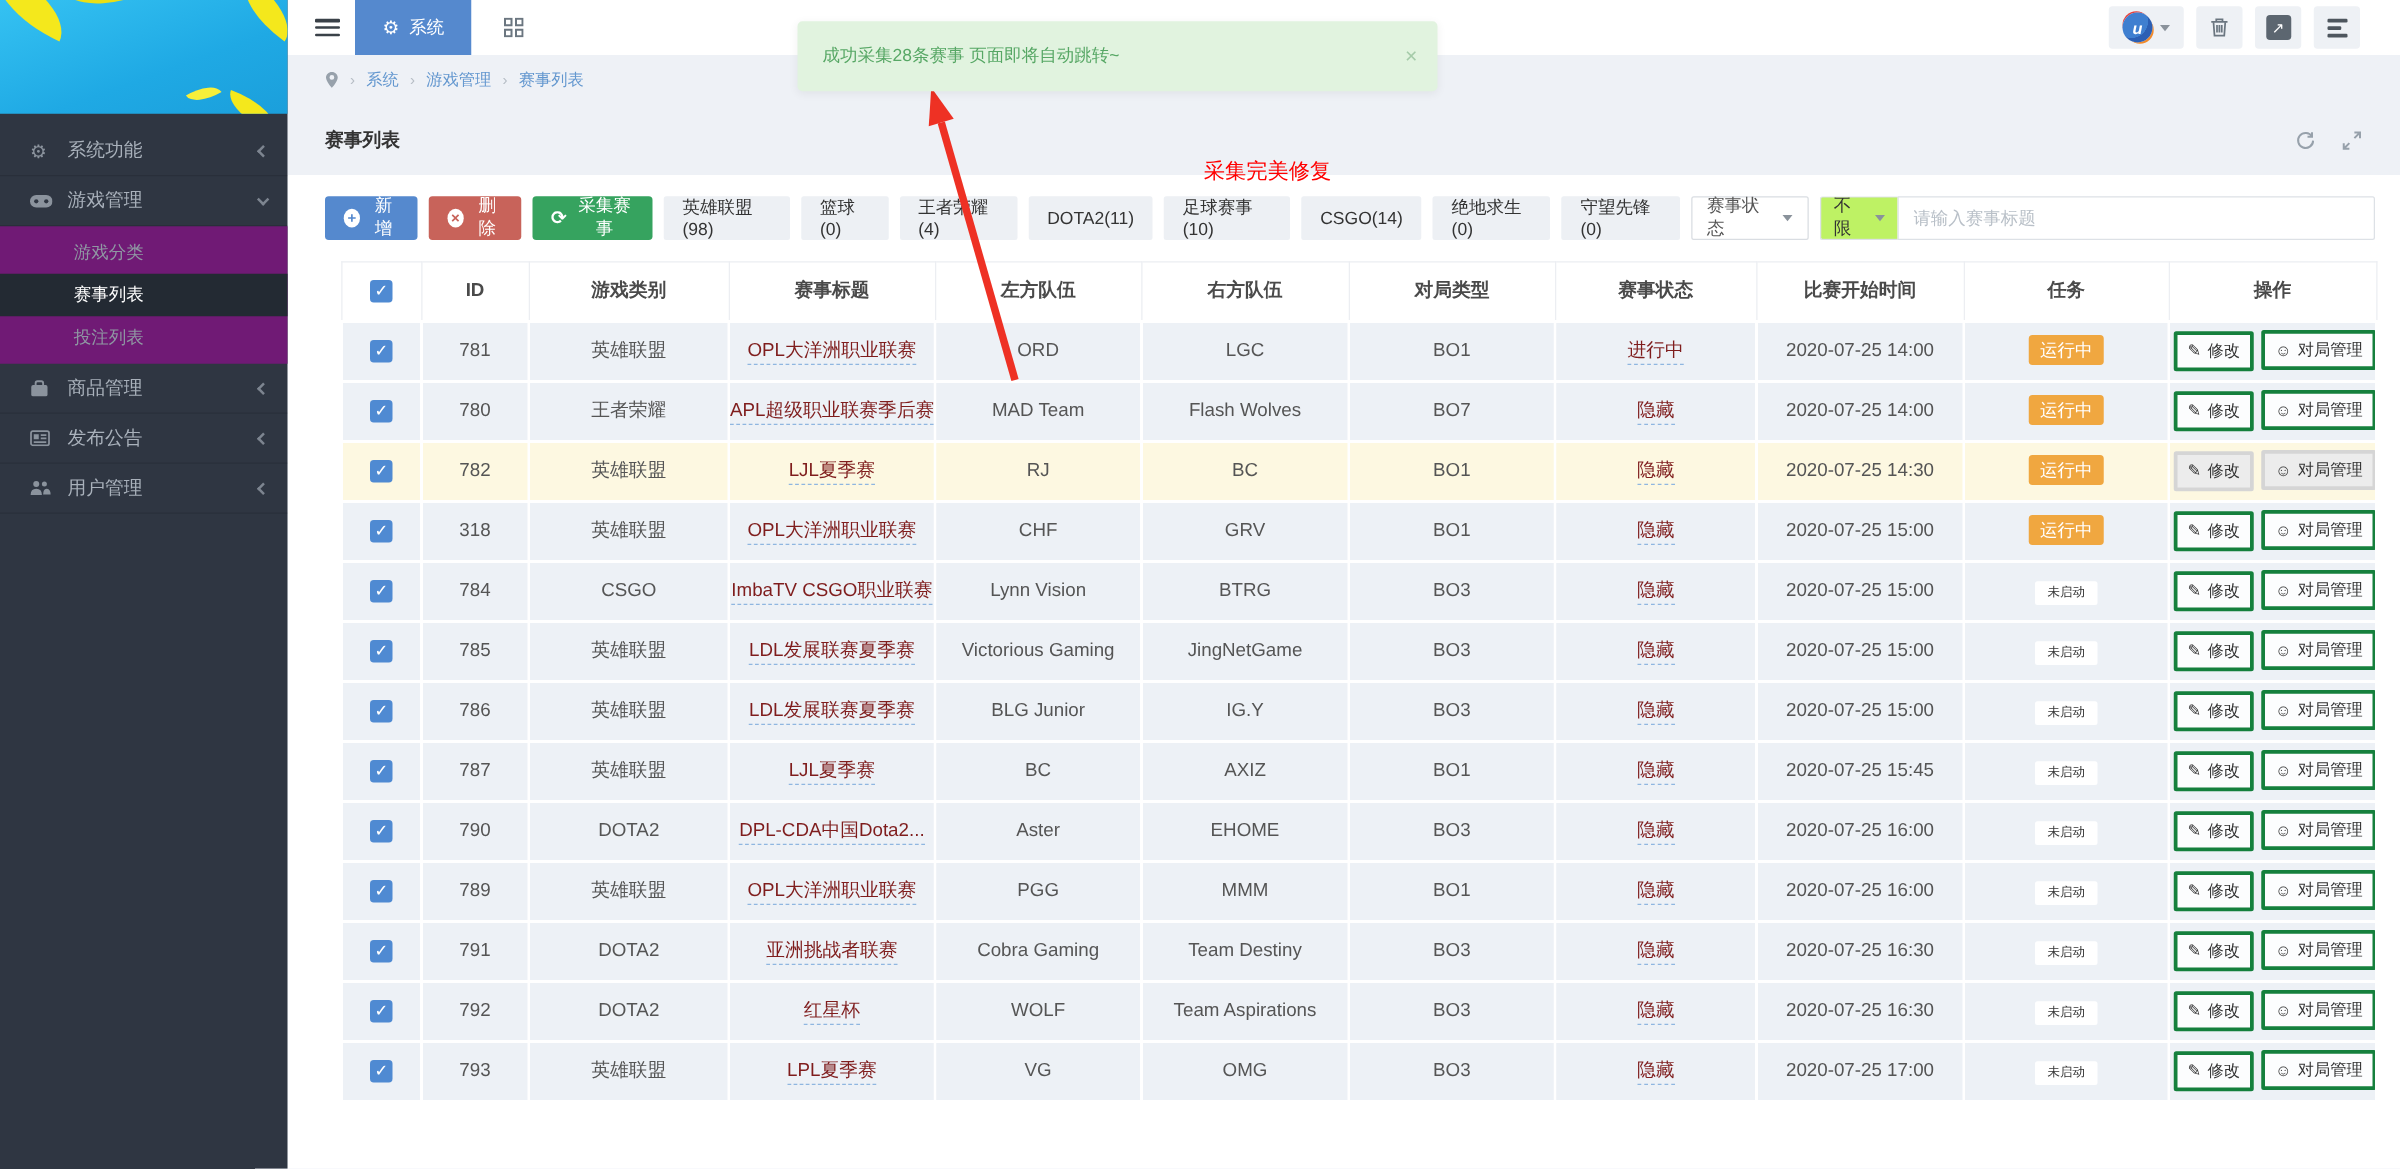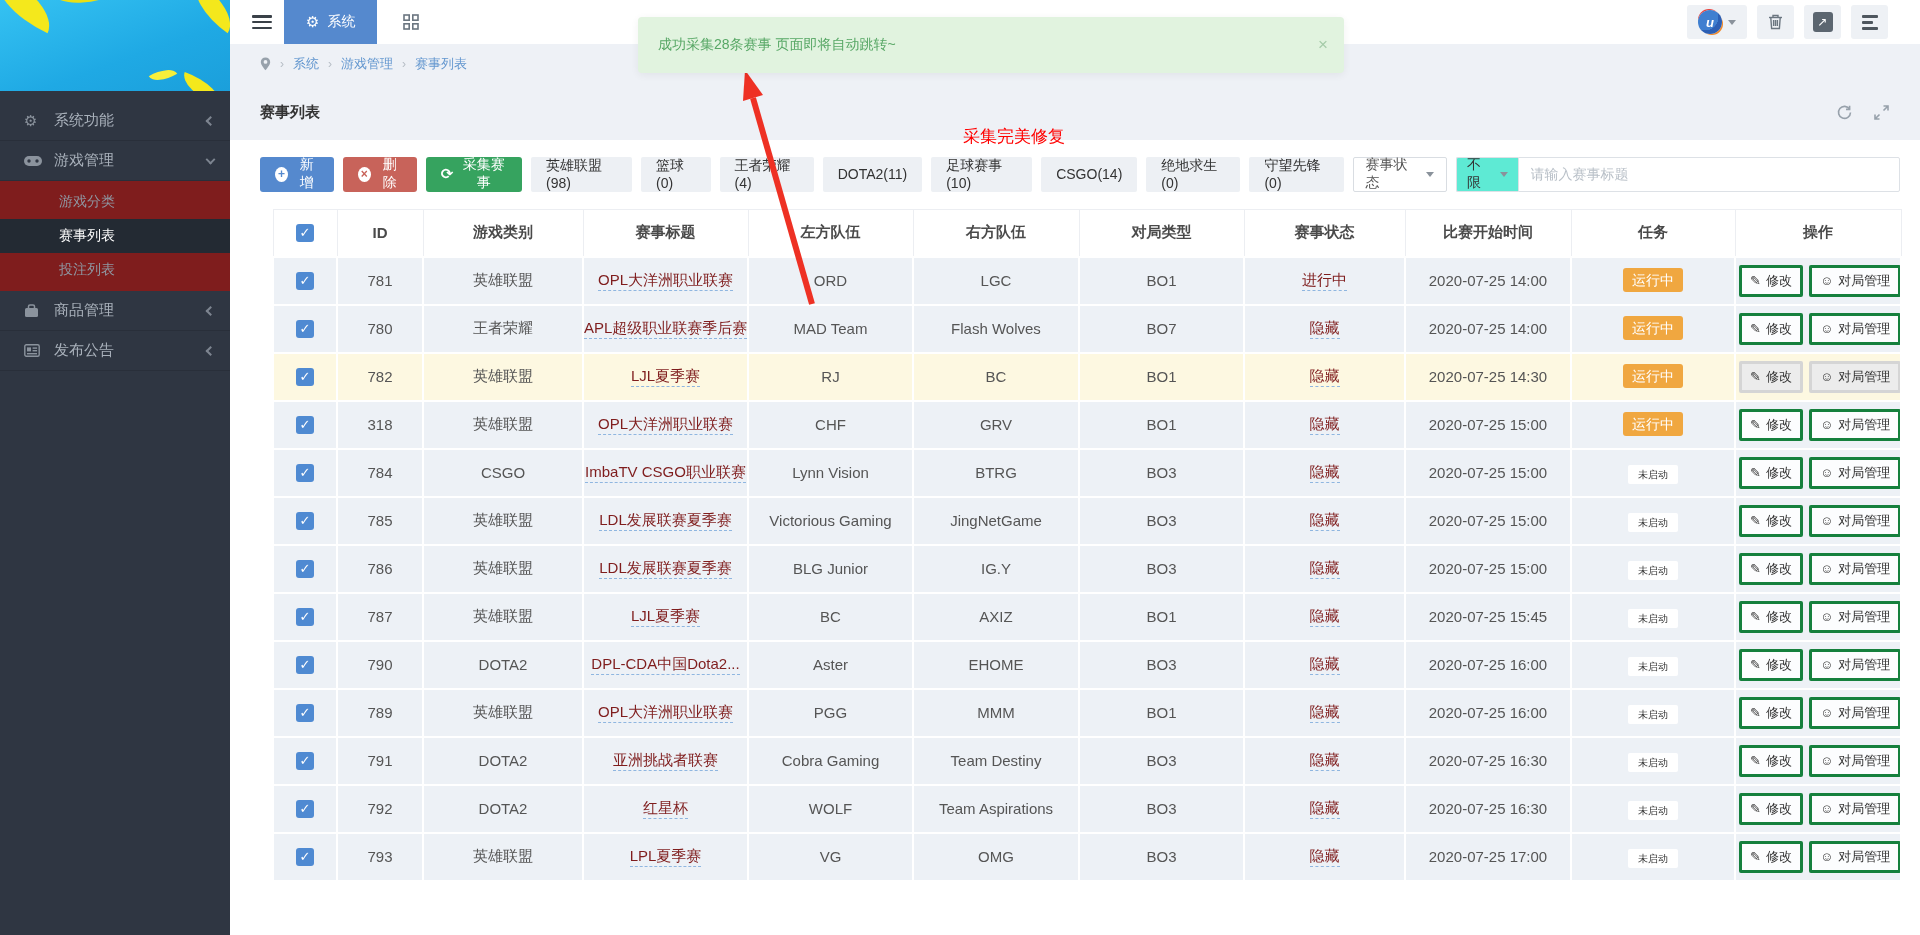--- a/index.html
+++ b/index.html
@@ -15,21 +15,21 @@
   .leaf.l3 { width:54px;height:26px; right:-10px; top:-6px; transform:rotate(35deg); }
   .leaf.l4 { width:44px;height:20px; right:6px; bottom:-8px; transform:rotate(20deg); }
   .leaf.l5 { width:26px;height:12px; right:54px; bottom:10px; transform:rotate(-30deg); background:#f7ef3a;}
   .menu { padding-top:10px; }
   .m-item { position:relative; height:40px; display:flex; align-items:center; padding-left:24px;
     color:#a9b1bb; font-size:15px; cursor:pointer; border-bottom:1px solid rgba(0,0,0,.12); }
   .m-item .mi { width:30px; color:#8b939d; font-size:15px; display:inline-flex; align-items:center; }
   .chev { position:absolute; right:16px; top:50%; width:7px; height:7px; border-left:2px solid #7d8590; border-bottom:2px solid #7d8590; }
   .chev.left { transform:translateY(-50%) rotate(45deg); }
   .chev.down { transform:translateY(-70%) rotate(-45deg); }
-  .submenu { background:#7f1d1d; padding:4px 0; }
+  .submenu { background:#701a75; padding:4px 0; }
   .s-item { height:34px; display:flex; align-items:center; padding-left:59px; color:#8f98a3; font-size:14px; cursor:pointer; }
   .s-item.active { color:#ffffff; background:#232a33; }
 
   
   .main { position:absolute; left:230px; top:0; right:0; }
   .navbar { height:44px; background:#fff; display:flex; align-items:center; position:relative; }
   .burger { width:20px; height:14px; margin-left:22px; display:flex; flex-direction:column; justify-content:space-between; cursor:pointer;}
   .burger i { display:block; height:2.5px; background:#3a4148; border-radius:1px; }
   .nav-tab { margin-left:12px; height:44px; background:#5589ce; color:#fff; display:flex; align-items:center; padding:0 22px; font-size:14px; cursor:pointer; }
   .nav-tab .gear { margin-right:8px; font-size:15px; }
@@ -61,42 +61,42 @@
   .btn-add { background:#5589ce; }
   .btn-del { background:#c8635a; }
   .btn-collect { background:#36a35f; }
   .cicon { width:15px; height:15px; border-radius:50%; background:#fff; display:inline-flex; align-items:center; justify-content:center; font-size:12px; font-weight:bold; line-height:1; }
   .btn-add .cicon { color:#5589ce; }
   .btn-del .cicon { color:#c8635a; }
   .refresh-g { font-size:15px; font-weight:bold; }
   .chip { height:35px; background:#edf0f4; border-radius:2px; color:#333; font-size:14px; display:inline-flex; align-items:center; padding:0 15px; cursor:pointer; }
   .select { height:35px; background:#fff; border:1px solid #d9dde2; border-radius:2px; color:#555; font-size:14px; display:inline-flex; align-items:center; padding:0 12px; gap:14px; cursor:pointer; }
   .tb-right { margin-left:auto; margin-right:20px; display:flex; align-items:center; }
-  .scope { height:35px; background:#5eead4; border:1px solid #dde1e6; border-right:none; border-radius:2px 0 0 2px; display:inline-flex; align-items:center; gap:6px; padding:0 10px; font-size:14px; color:#333; cursor:pointer; }
+  .scope { height:35px; background:#bef264; border:1px solid #dde1e6; border-right:none; border-radius:2px 0 0 2px; display:inline-flex; align-items:center; gap:6px; padding:0 10px; font-size:14px; color:#333; cursor:pointer; }
   .search { height:35px; width:395px; border:1px solid #dde1e6; border-radius:0 2px 2px 0; padding:0 12px; font-size:14px; color:#1d4ed8; font-family:inherit; outline:none; }
   .search::placeholder { color:#b9c0c8; }
 
   
   table { border-collapse:collapse; table-layout:fixed; width:1628px; margin:17px 0 0 12px; }
   th { background:#fff; border:1px solid #eceef2; height:47px; font-size:15px; color:#4a4a4a; font-weight:bold; text-align:center; }
   td { background:#edf1f6; border:2px solid #fff; height:48px; text-align:center; font-size:15px; color:#555; overflow:hidden; white-space:nowrap; }
   tr.hl td { background:#fdf8e1; }
   .cb { display:inline-block; width:18px; height:18px; background:#4f8ad2; border-radius:3px; color:#fff; font-size:13px; line-height:18px; cursor:pointer; }
   .cb::before { content:"\2713"; }
   .lnk { color:#7f1d1d; cursor:pointer; }
   .dashed { border-bottom:1px dashed #8fb6e0; padding-bottom:2px; }
   .badge-run { background:#f0a740; color:#fff; font-size:14px; padding:4px 9px; border-radius:3px; }
   .badge-idle { background:#fff; color:#333; font-size:10px; padding:4px 10px; border-radius:2px; }
   .op-btn { display:inline-flex; align-items:center; gap:5px; background:#fcfdfe; border:3px solid #15803d; border-radius:2px; padding:4px 8px; font-size:13px; color:#333; cursor:pointer; margin:0 3px; }
   tr.hl .op-btn { background:#ececec; border-color:#d5d5d5; }
   .pencil::before { content:"\270E"; font-style:normal; }
   .smiley::before { content:"\263A"; font-style:normal; }
 
   
-  .notice { position:absolute; left:638px; top:17px; width:706px; height:56px; background:#e1f3df; border-radius:4px; z-index:60; display:flex; align-items:center; box-shadow:0 2px 8px rgba(0,0,0,.06); }
+  .notice { position:absolute; left:638px; top:17px; width:512px; height:56px; background:#e1f3df; border-radius:4px; z-index:60; display:flex; align-items:center; box-shadow:0 2px 8px rgba(0,0,0,.06); }
   .notice-text { color:#57a765; font-size:14px; padding-left:20px; }
   .notice-close { position:absolute; right:16px; top:50%; transform:translateY(-50%); color:#a5cba9; font-size:17px; cursor:pointer; }
   .annotation { position:absolute; left:963px; top:125px; color:#ff0000; font-size:17px; z-index:55; }
   .arrow-svg { position:absolute; left:717px; top:64px; z-index:50; pointer-events:none; }
   svg .ink { stroke:#97a1ab; fill:none; stroke-width:1.6; }
 </style>
 </head>
 <body>
 
 <div class="sidebar">
@@ -143,20 +143,32 @@
       <span class="mi">
         <svg width="16" height="13" viewBox="0 0 16 13">
             <rect x="0.8" y="0.8" width="14.4" height="11.4" rx="1.5" stroke="#8b939d" stroke-width="1.4" fill="none"></rect>
             <rect x="3" y="3.4" width="4" height="4" fill="#8b939d"></rect>
             <rect x="8.6" y="3.4" width="4.5" height="1.4" fill="#8b939d"></rect>
             <rect x="8.6" y="6" width="4.5" height="1.4" fill="#8b939d"></rect>
             <rect x="3" y="9" width="10" height="1.4" fill="#8b939d"></rect>
           </svg>
       </span>
       <span>发布公告</span>
+      <i class="chev left"></i>
+    </div>
+    <div class="m-item">
+      <span class="mi">
+        <svg width="17" height="13" viewBox="0 0 17 13">
+            <circle cx="5" cy="3.2" r="2.4" fill="#8b939d"></circle>
+            <circle cx="11.5" cy="3.2" r="2" fill="#8b939d"></circle>
+            <path d="M0.5 12 Q0.5 7 5 7 Q9.5 7 9.5 12 Z" fill="#8b939d"></path>
+            <path d="M10.5 11.5 Q10.7 7.3 13 7 Q16.5 7 16.5 11.5 Z" fill="#8b939d"></path>
+          </svg>
+      </span>
+      <span>用户管理</span>
       <i class="chev left"></i>
     </div>
   </div>
 </div>
 
 <div class="main">
 
   <div class="navbar">
     <div class="burger">
         <i></i>

